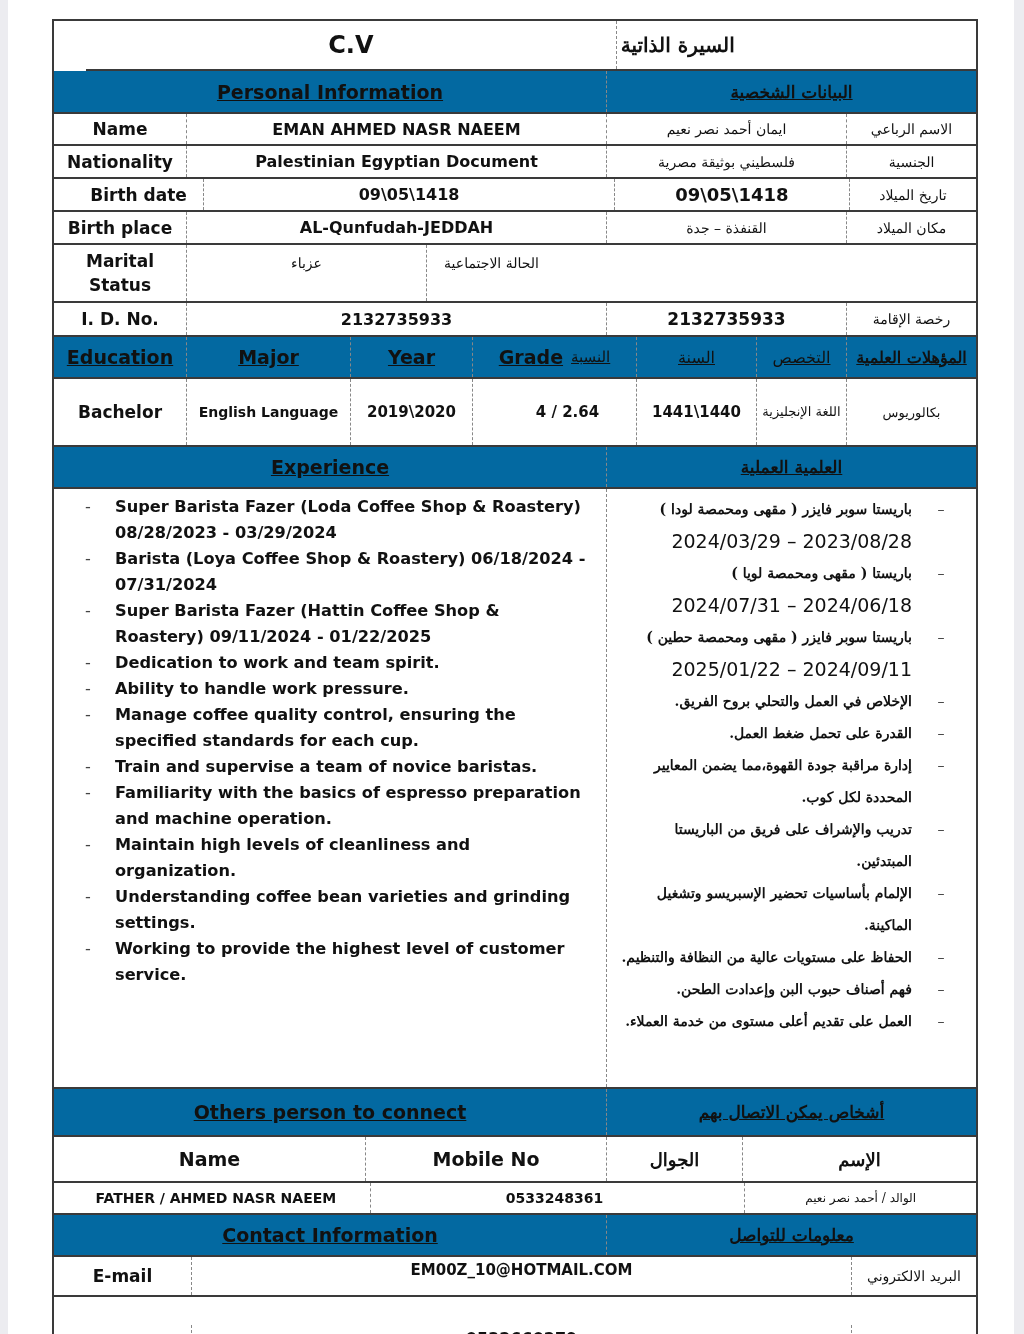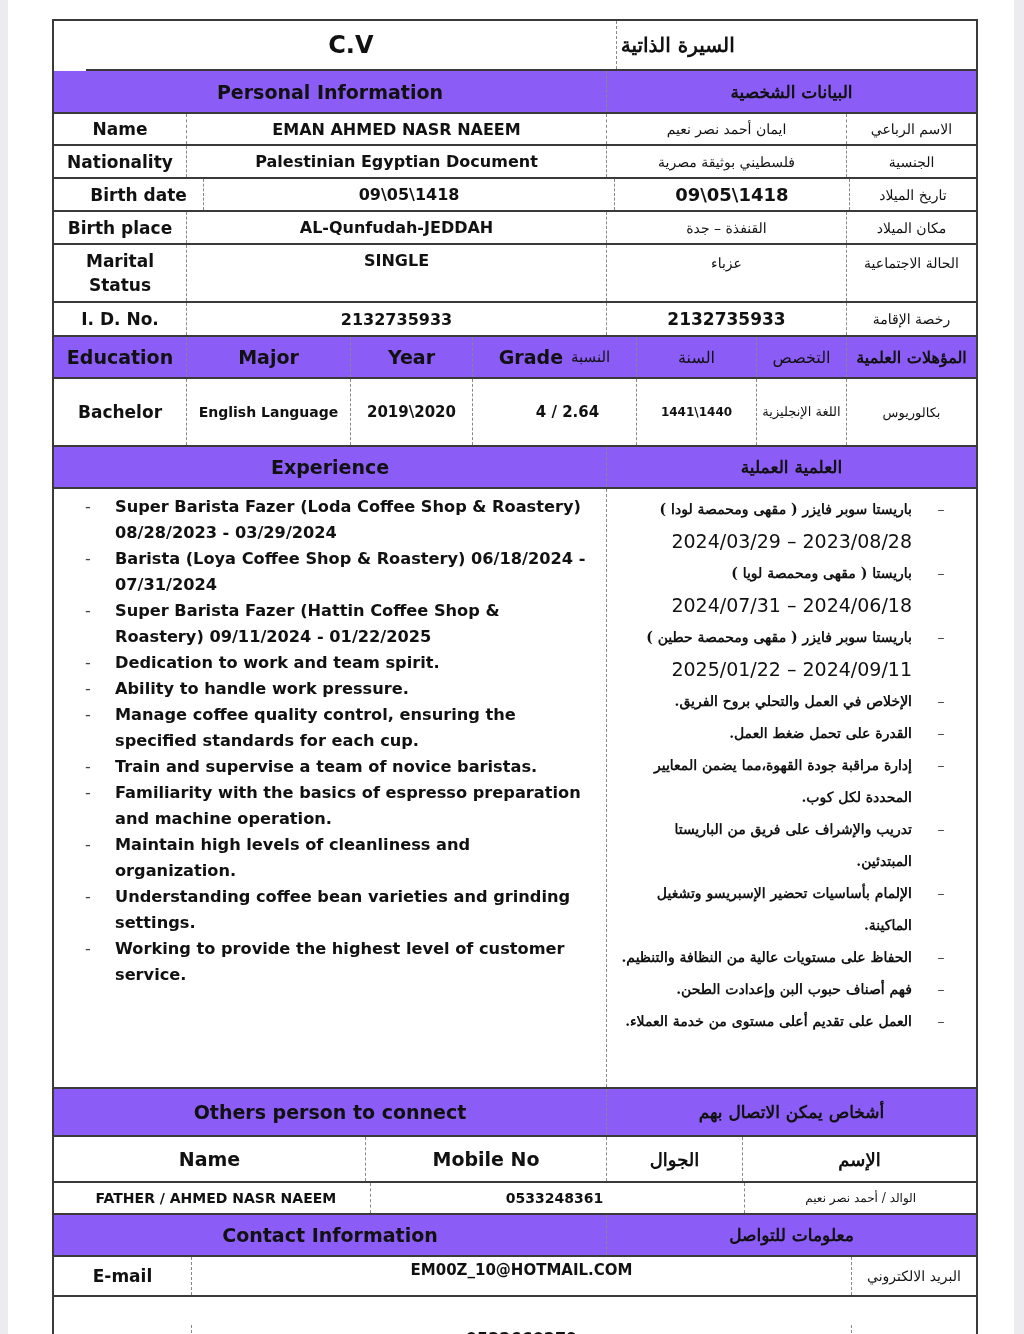--- a/index.html
+++ b/index.html
@@ -13,21 +13,21 @@
     position: absolute; left: 52px; top: 19px; width: 926px;
     border: 2px solid #3a3a3a; box-sizing: border-box;
   }
   .row { display: flex; border-bottom: 2px solid #3a3a3a; box-sizing: border-box; }
   .row:last-child { border-bottom: none; margin-top: 28px; }
   .cell {
     display: flex; align-items: center; justify-content: center; text-align: center;
     box-sizing: border-box; border-right: 1px dashed #888; padding: 0 4px;
   }
   .cell:last-child { border-right: none; }
-  .gray { background: #8b5cf6; }
+  .gray { background: #0369a1; text-decoration: underline; }
   .ar { direction: rtl; font-family: "DejaVu Serif", serif; }
   .f-title { font-size: 24px; font-weight: bold; }
   .f-head { font-size: 19px; font-weight: bold; }
   .f-lbl { font-size: 17px; font-weight: bold; }
   .f-val { font-size: 16px; font-weight: bold; }
   .f-ar { font-size: 14px; }
   .f-arh { font-size: 17px; }
 
   
   .c1 { width: 133px; }
@@ -82,21 +82,20 @@
     <div class="cell c4 ar f-ar">تاريخ الميلاد</div>
   </div>
   <div class="row" style="height:33px;">
     <div class="cell c1 f-lbl">Birth place</div>
     <div class="cell c2 f-val">AL-Qunfudah-JEDDAH</div>
     <div class="cell c3 ar f-ar">القنفذة – جدة</div>
     <div class="cell c4 ar f-ar">مكان الميلاد</div>
   </div>
   <div class="row" style="height:58px;">
     <div class="cell c1 f-lbl" style="line-height:24px;">Marital Status</div>
-    <div class="cell c2 f-val" style="align-items:flex-start; padding-top:6px;">SINGLE</div>
     <div class="cell c3 ar f-ar" style="align-items:flex-start; padding-top:10px;">عزباء</div>
     <div class="cell c4 ar f-ar" style="align-items:flex-start; padding-top:10px;">الحالة الاجتماعية</div>
   </div>
   <div class="row" style="height:34px;">
     <div class="cell c1 f-lbl">I. D. No.</div>
     <div class="cell c2 f-val">2132735933</div>
     <div class="cell c3 f-val" style="font-size:17px;">2132735933</div>
     <div class="cell c4 ar f-ar">رخصة الإقامة</div>
   </div>
 
@@ -110,21 +109,21 @@
     </div>
     <div class="cell ar" style="width:120px; font-size:16px;">السنة</div>
     <div class="cell ar" style="width:90px; font-size:16px;">التخصص</div>
     <div class="cell ar" style="width:129px; font-size:16px; font-weight:bold;">المؤهلات العلمية</div>
   </div>
   <div class="row" style="height:68px;">
     <div class="cell f-lbl" style="width:133px;">Bachelor</div>
     <div class="cell" style="width:164px; font-size:14px; font-weight:bold;">English Language</div>
     <div class="cell f-val" style="width:122px; font-size:15px;">2019\2020</div>
     <div class="cell f-val" style="width:164px; font-size:15px; justify-content:center; padding-left:30px;">4 / 2.64</div>
-    <div class="cell f-val" style="width:120px; font-size:12px;">1441\1440</div>
+    <div class="cell f-val" style="width:120px; font-size:15px;">1441\1440</div>
     <div class="cell ar" style="width:90px; font-size:13px; line-height:26px;">اللغة الإنجليزية</div>
     <div class="cell ar" style="width:129px; font-size:13px;">بكالوريوس</div>
   </div>
 
   <div class="row gray" style="height:42px;">
     <div class="cell f-head" style="width:553px;">Experience</div>
     <div class="cell ar f-arh" style="width:369px; font-weight:bold;">العلمية العملية</div>
   </div>
 
   <div class="exp">

